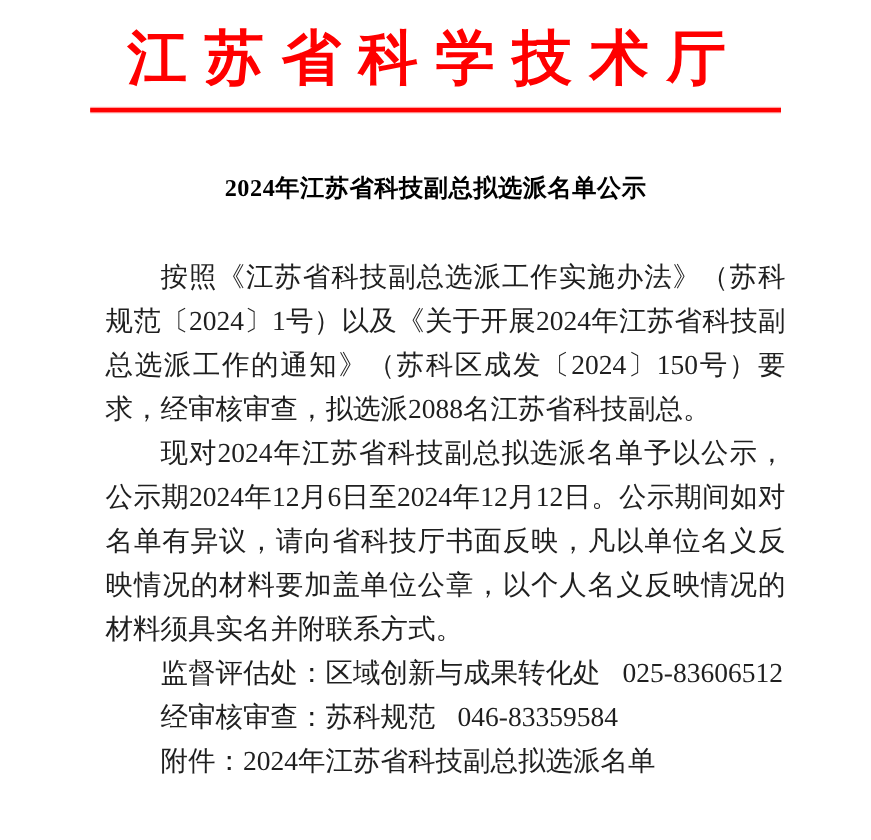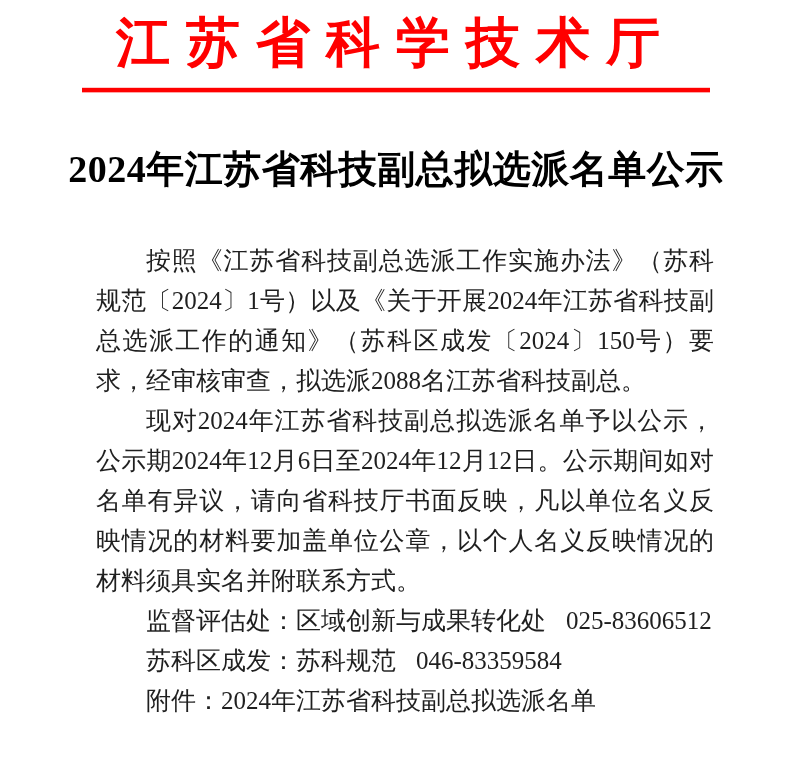--- a/index.html
+++ b/index.html
@@ -13,21 +13,21 @@
     overflow: hidden;
     font-family: "Liberation Serif", "DejaVu Serif", serif;
     color: #1f1f1f;
   }
   .page {
     width: 792px;
     height: 764px;
     position: relative;
   }
   .letterhead {
-    padding-top: 10px;
+    padding-top: 20px;
     text-align: center;
   }
   .agency {
     margin: 0;
     color: #ff0000;
     font-size: 54px;
     line-height: 1.25;
     font-weight: 700;
     letter-spacing: 16px;
     white-space: nowrap;
@@ -35,21 +35,21 @@
   .red-rule {
     width: 628px;
     height: 4px;
     margin: 10px auto 0 auto;
     background: #ff0000;
     box-shadow: 0 1px 0 rgba(255, 0, 0, 0.35), 0 -1px 0 rgba(255, 0, 0, 0.2);
   }
   .doc-title {
     margin: 56px 0 0 0;
     text-align: center;
-    font-size: 38px;
+    font-size: 22px;
     line-height: 1.15;
     font-weight: 700;
     color: #000000;
     letter-spacing: 0.5px;
   }
   .doc-body {
     width: 618px;
     margin: 50px 0 0 96px;
     font-size: 25px;
     line-height: 40px;
@@ -88,21 +88,21 @@
 
     <p>按照《江苏省科技副总选派工作实施办法》（苏科规范〔2024〕1号）以及《关于开展2024年江苏省科技副总选派工作的通知》（苏科区成发〔2024〕150号）要求，经审核审查，拟选派2088名江苏省科技副总。</p>
 
     <p>现对2024年江苏省科技副总拟选派名单予以公示，公示期2024年12月6日至2024年12月12日。公示期间如对名单有异议，请向省科技厅书面反映，凡以单位名义反映情况的材料要加盖单位公章，以个人名义反映情况的材料须具实名并附联系方式。</p>
 
     <div class="contact-line">
       <span>监督评估处：</span><span>区域创新与成果转化处</span><span class="phone">025-83606512</span>
     </div>
 
     <div class="contact-line">
-      <span>苏科区成发：</span><span>苏科规范</span><span class="phone">046-83359584</span>
+      <span>经审核审查：</span><span>苏科规范</span><span class="phone">046-83359584</span>
     </div>
 
     <div class="attachment-line">
       <span>附件：</span><span>2024年江苏省科技副总拟选派名单</span>
     </div>
 
   </main>
 
 </div>
 

